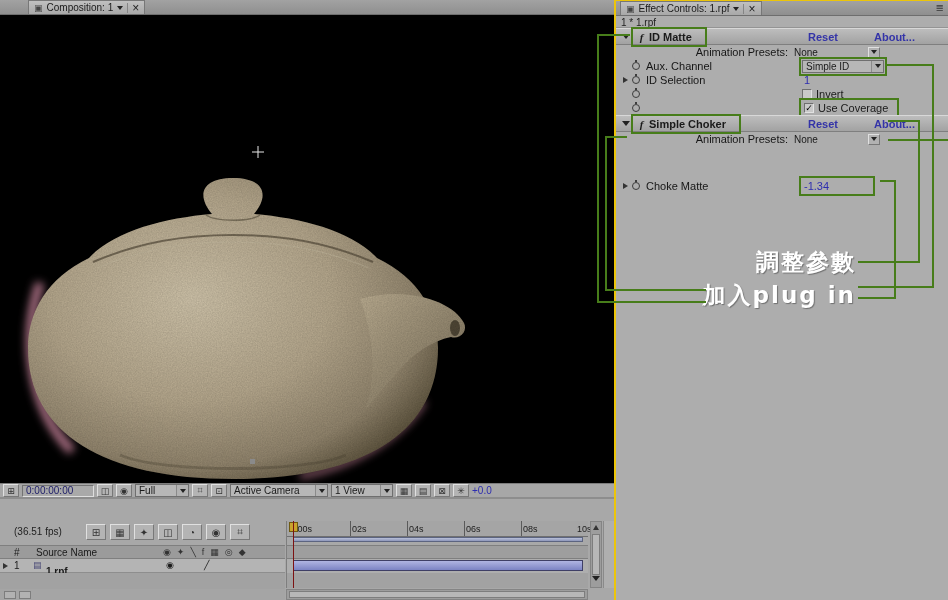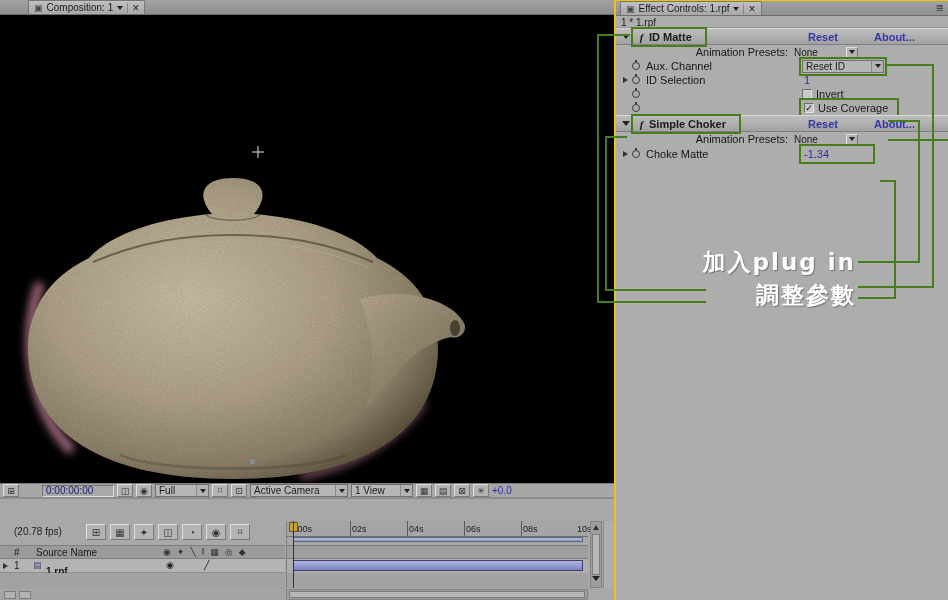--- a/index.html
+++ b/index.html
@@ -34,21 +34,21 @@
   .dd { display:inline-flex; align-items:center; height:13px; border:1px solid #6f6f6f; background:#b7b7b7; flex:none; }
   .dd .txt { padding:0 3px; font-size:10px; white-space:nowrap; flex:1; overflow:hidden; }
   .dd .ab { width:12px; height:11px; margin-left:auto; background:#b2b2b2; border-left:1px solid #8a8a8a;
     display:flex; align-items:center; justify-content:center; flex:none; }
 
   
   .comp-tabbar { position:absolute; left:0; top:0; width:614px; padding-left:28px; }
   .viewport { position:absolute; left:0; top:15px; width:614px; height:468px; background:#000; }
   .vptb { position:absolute; left:0; top:483px; width:614px; height:14px; background:#a7a7a7;
     border-top:1px solid #7c7c7c; display:flex; align-items:center; gap:3px; padding:0 3px; }
-  .tc { width:72px; height:12px; font-size:10px; color:#20206a; display:flex; align-items:center; padding:0 3px;margin-left:20px; }
+  .tc { width:72px; height:12px; font-size:10px; color:#20206a; display:flex; align-items:center; padding:0 3px; }
   .expo { color:#2d2db0; font-size:10px;text-align:right; }
 
   
   .tl { position:absolute; left:0; top:497px; width:614px; height:103px; background:#a8a8a8;
     border-top:2px solid #8d8d8d; }
   .tl-left { position:absolute; left:0; top:2px; width:285px; height:98px; }
   .tl-fpsrow { position:absolute; top:20px; left:0; right:0; height:22px; }
   .fps { position:absolute; left:14px; top:5px; font-size:10px; color:#222; }
   .tl-btns { position:absolute; left:86px; top:3px; display:flex; gap:4px; }
   .tl-btns .tbtn { width:20px; height:16px; font-size:10px; }
@@ -106,30 +106,30 @@
     background:linear-gradient(#bdbdbd,#a2a2a2); border-top:1px solid #d8d8d8; border-bottom:1px solid #7f7f7f;
     padding-left:6px; gap:4px; }
   .fxname { display:inline-flex; align-items:center; gap:3px; padding:1px 12px 1px 3px; }
   .fxi { font-family:"Liberation Serif","DejaVu Serif",serif; font-style:italic; font-weight:bold;
     font-size:11px; width:9px; text-align:center; }
   .fxhead b { font-size:11px; }
   .lnk { position:absolute; color:#3434a8; font-size:11px; text-decoration:none;font-weight:bold; }
   .rst { left:192px; } .abt { left:258px; }
 
   .erow { display:flex; align-items:center; height:14px; padding-left:6px; position:relative; }
-  .erow.tall { height:15px; }
+  .erow.tall { height:15px;margin-top:32px; }
   .slot { width:10px; flex:none; display:flex; justify-content:center; }
   .swslot { width:14px; flex:none; display:flex; align-items:center; }
   .sw { width:8px; height:8px; border:1px solid #3d3d3d; border-radius:50%; position:relative; }
   .sw::after { content:""; position:absolute; left:2px; top:-3px; width:2px; height:2px; background:#3d3d3d; }
   .plabel { width:156px; flex:none; font-size:11px; color:#161616; }
   .erow.presets { }
   .plabel.r { width:172px; text-align:right; padding-right:6px; }
   .plabel.spacer { }
-  .ddp { display:inline-flex; width:64px; justify-content:space-between; align-items:center; }
+  .ddp { display:inline-flex; width:86px; justify-content:space-between; align-items:center; }
   .ddp .txt { font-size:10px; }
   .ddp .ab { width:12px; height:11px; background:#b2b2b2; border:1px solid; border-color:#e0e0e0 #787878 #787878 #e0e0e0;
     display:flex; align-items:center; justify-content:center; }
   .pval { color:#2d2db0; font-size:11px; padding-left:2px; }
   .pval.box { width:70px; padding:1px 2px; }
   .cbwrap { display:inline-flex; align-items:center; gap:4px; }
   .cbwrap.wide { padding:1px 8px 1px 2px; }
   .cb { width:10px; height:10px; background:#c9c9c9; border:1px solid; border-color:#6f6f6f #e2e2e2 #e2e2e2 #6f6f6f;
     font-size:9px; line-height:8px; text-align:center; color:#000; }
   .cblabel { font-size:11px; }
@@ -221,21 +221,21 @@
   <span class="tbtn">▦</span>
   <span class="tbtn">▤</span>
   <span class="tbtn">⊠</span>
   <span class="tbtn">✳</span>
   <span class="expo">+0.0</span>
 </div>
 
 <div class="tl">
   <div class="tl-left">
     <div class="tl-fpsrow">
-      <span class="fps">(20.78 fps)</span>
+      <span class="fps">(36.51 fps)</span>
       <span class="tl-btns">
         <span class="tbtn">⊞</span>
         <span class="tbtn">▦</span>
         <span class="tbtn">✦</span>
         <span class="tbtn">◫</span>
         <span class="tbtn">◔</span>
         <span class="tbtn">◉</span>
         <span class="tbtn">⌗</span>
       </span>
     </div>
@@ -330,21 +330,21 @@
         </span>
     </span>
   </div>
   <div class="erow">
     <span class="slot"></span>
     <span class="swslot">
         <span class="sw"></span>
       </span>
     <span class="plabel">Aux. Channel</span>
     <span class="dd ghl" style="width:82px">
-      <span class="txt">Reset ID</span>
+      <span class="txt">Simple ID</span>
       <span class="ab">
           <span class="tri-d tiny"></span>
         </span>
     </span>
   </div>
   <div class="erow">
     <span class="slot">
         <span class="tri-r"></span>
       </span>
     <span class="swslot">
@@ -400,22 +400,22 @@
       </span>
     <span class="swslot">
         <span class="sw"></span>
       </span>
     <span class="plabel">Choke Matte</span>
     <span class="pval box ghl">-1.34</span>
   </div>
 </div>
 
 <div class="cjk">
+  <div>調整參數</div>
   <div>加入plug in</div>
-  <div>調整參數</div>
 </div>
 
 <svg class="anno" width="948" height="600">
   <g fill="none" stroke="#477d1a" stroke-width="2">
     <polyline points="630,35 598,35 598,302 706,302"></polyline>
     <polyline points="627,137 606,137 606,290 706,290"></polyline>
     <polyline points="888,121 919,121 919,262 858,262"></polyline>
     <polyline points="886,65 933,65 933,287 858,287"></polyline>
     <polyline points="880,181 895,181 895,298 858,298"></polyline>
     <polyline points="888,140 948,140"></polyline>

